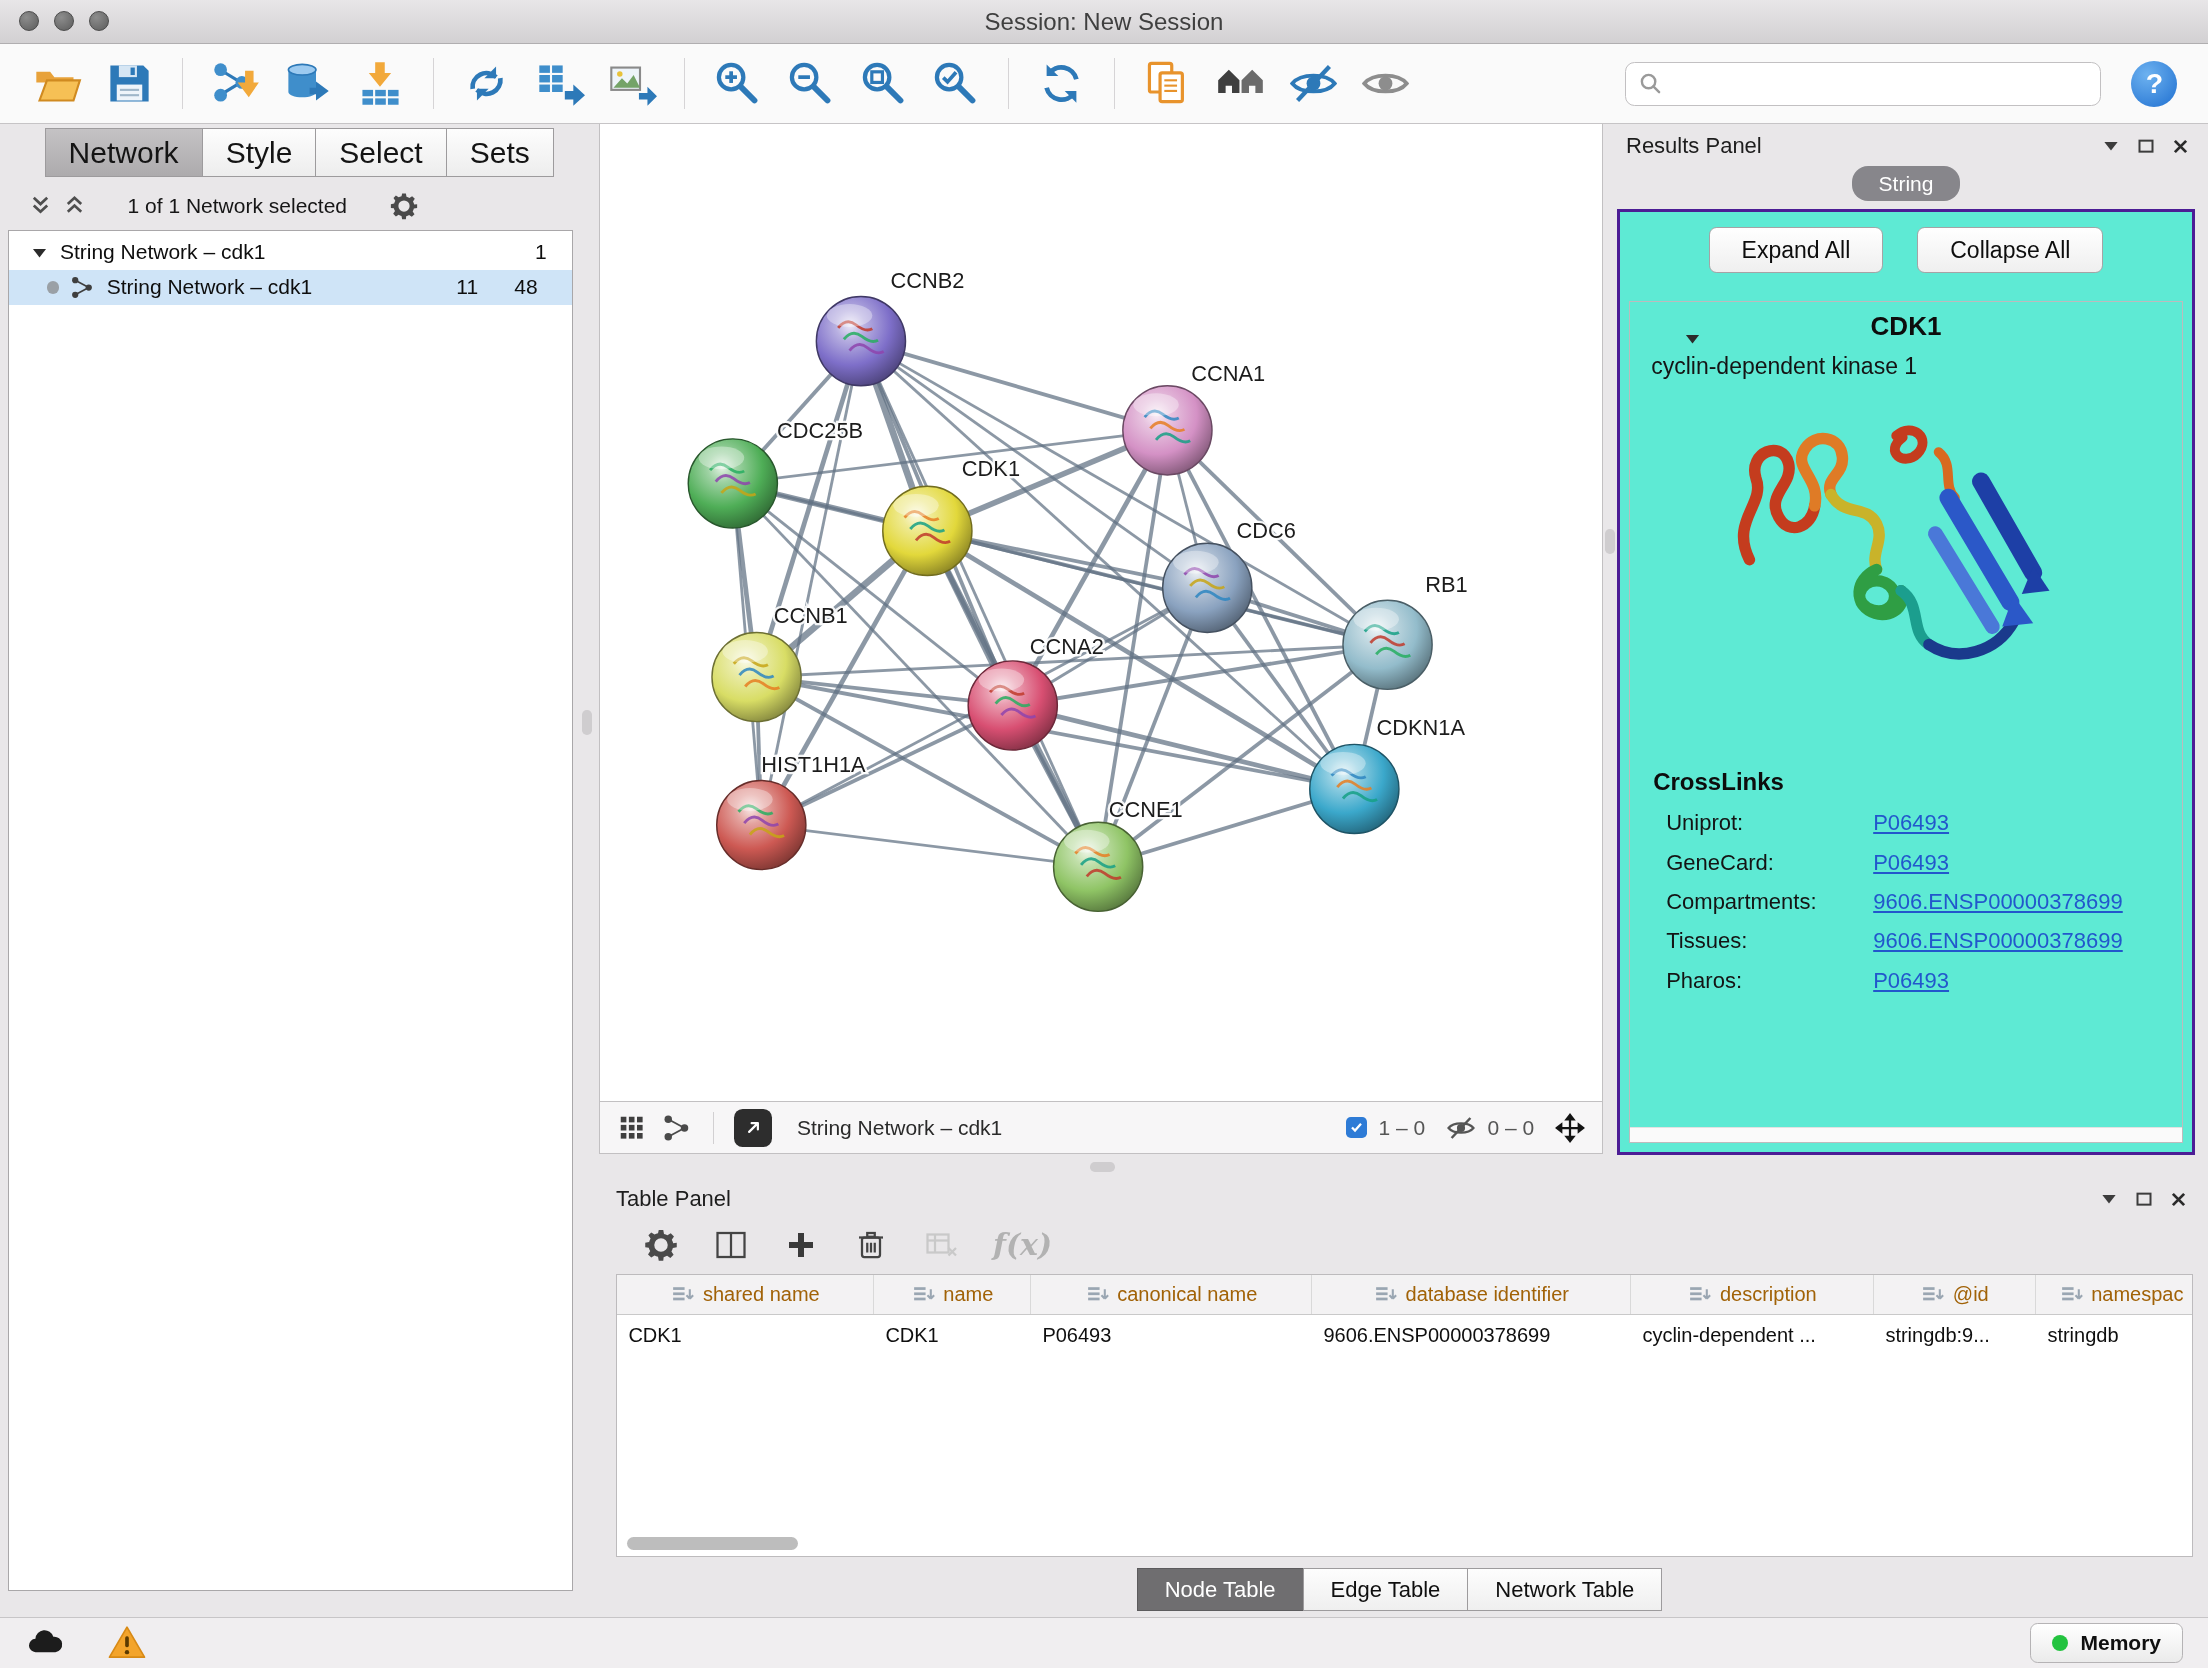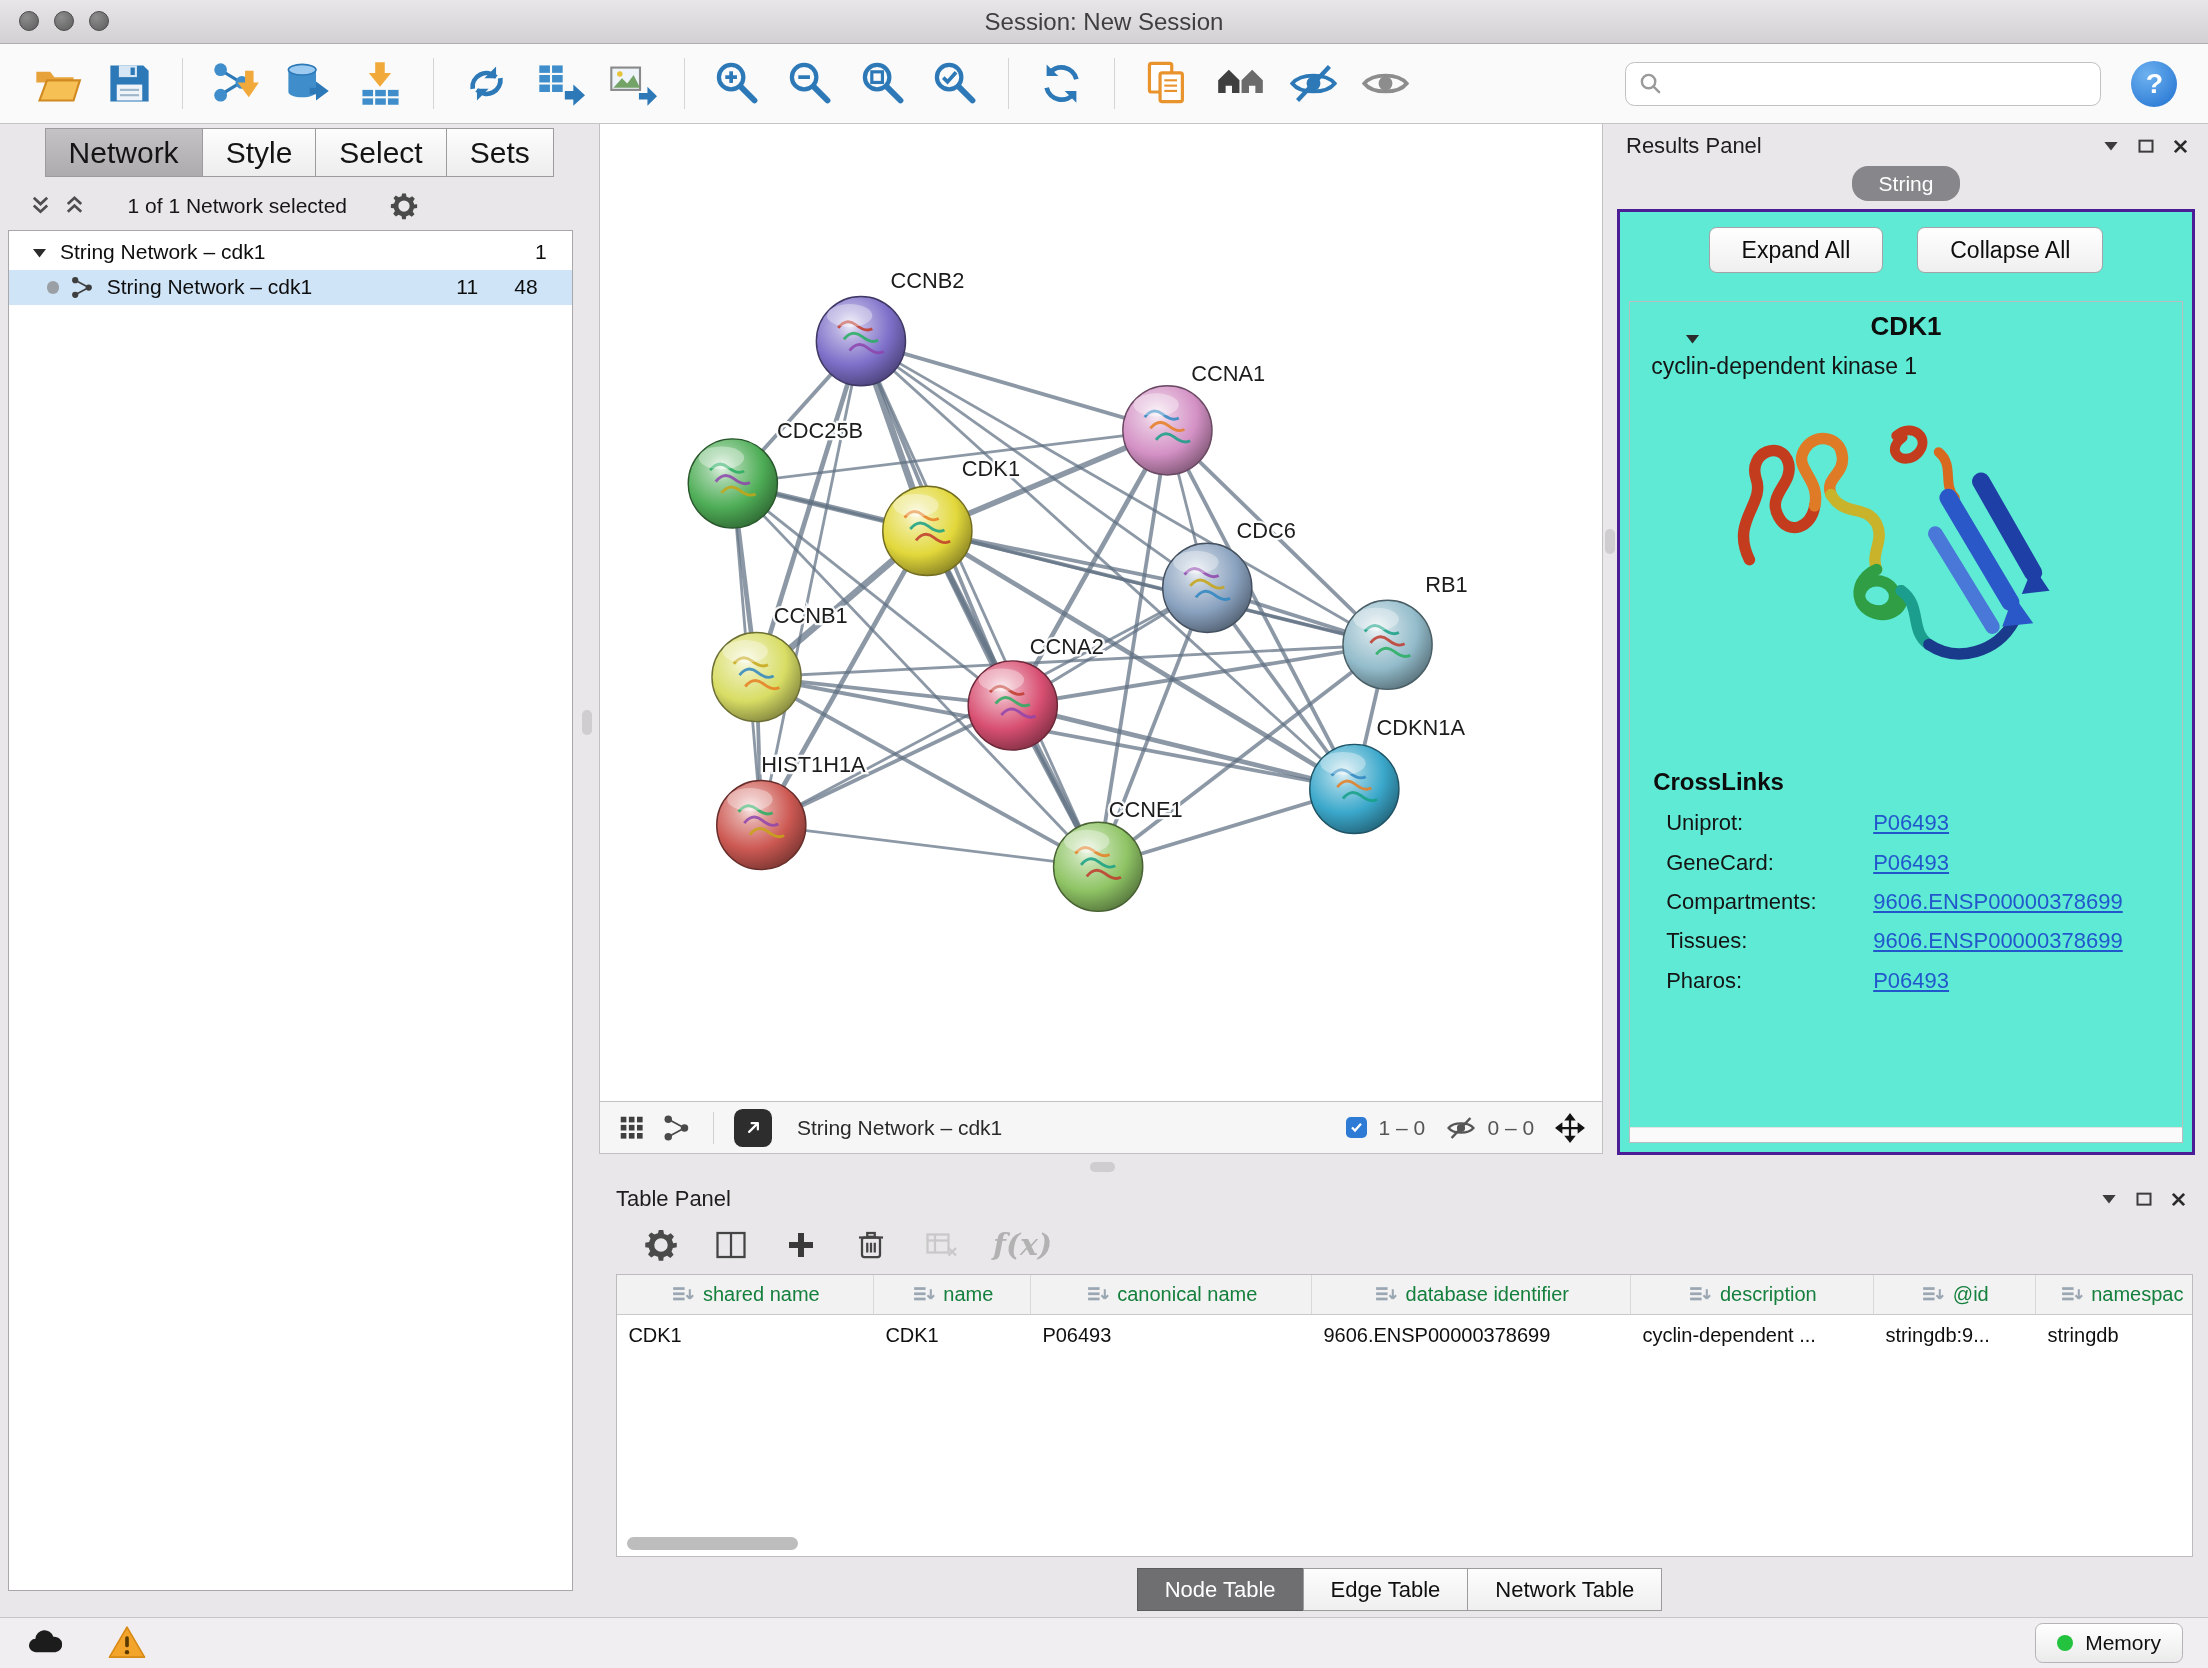--- a/index.html
+++ b/index.html
@@ -84,33 +84,33 @@
 
 
 .table-panel{position:absolute;left:599px;top:1179px;width:1602px;height:436px;display:flex;flex-direction:column;}
 .tp-header{padding-left:17px;}
 .tp-header .ph-icons{margin-left:auto;padding-right:15px;}
 .tp-toolbar{display:flex;align-items:center;gap:34px;padding:7.6px 0 11.4px 44px;}
 .tp-tool svg{width:36px;height:36px;display:block;}
 .fx{font-family:"DejaVu Serif",serif;font-style:italic;font-size:30px;color:#b2b2b2;font-weight:bold;}
 .tp-table{flex:1;margin:0 7.6px 0 17px;border:1px solid #bdbbbd;background:#fff;position:relative;overflow:hidden;display:flex;flex-direction:column;}
 .tp-hrow{display:flex;height:40px;background:#f3f2f3;border-bottom:1px solid #c9c9c9;flex:none;}
-.tp-hcell{display:flex;align-items:center;justify-content:center;gap:7.6px;font-size:20px;color:#15803d;border-right:1px solid #d9d9d9;overflow:hidden;white-space:nowrap;flex:none;}
+.tp-hcell{display:flex;align-items:center;justify-content:center;gap:7.6px;font-size:20px;color:#a16207;border-right:1px solid #d9d9d9;overflow:hidden;white-space:nowrap;flex:none;}
 .sort-ic{width:25px;height:25px;flex:none;}
 .tp-row{display:flex;height:40px;flex:none;}
 .tp-cell{font-size:20px;color:#0f0f0f;padding:8.6px 0 0 11.4px;overflow:hidden;white-space:nowrap;flex:none;}
 .tp-hscroll{position:absolute;bottom:5.7px;left:9.5px;height:13.3px;width:171px;background:#bdbdbd;border-radius:6.7px;}
 .tp-tabs{display:flex;justify-content:center;align-items:center;padding:11.4px 0 3.8px;}
 .tp-tab{font-size:22px;padding:7.6px 27px;border:1px solid #9d9b9d;background:linear-gradient(#fdfdfd,#efefef);margin-left:-1px;color:#0f0f0f;}
 .tp-tab.active{background:#6f6e70;color:#fff;border-color:#5c5b5d;}
 
 
 .statusbar{position:absolute;left:0;top:1617px;width:2208px;height:51px;background:#f0eef0;border-top:1px solid #c7c5c7;display:flex;align-items:center;padding:0 25px;gap:42px;}
 .sb-ic svg{width:40px;height:40px;display:block;}
-.memory-btn{margin-left:auto;display:flex;align-items:center;gap:12px;border:1px solid #b5b3b5;border-radius:7.6px;background:linear-gradient(#fff,#ebebeb);padding:6.7px 21px;font-size:21px;color:#0f0f0f;}
+.memory-btn{margin-left:auto;display:flex;align-items:center;gap:12px;border:1px solid #b5b3b5;border-radius:7.6px;background:linear-gradient(#fff,#ebebeb);padding:6.7px 21px;font-size:21px;color:#0f0f0f;font-weight:bold;}
 .mem-dot{width:16px;height:16px;border-radius:50%;background:#23c33f;}
 </style>
 </head>
 <body>
 
 <div class="titlebar">
   <div class="traffic">
     <div class="tl"></div>
     <div class="tl"></div>
     <div class="tl"></div>

